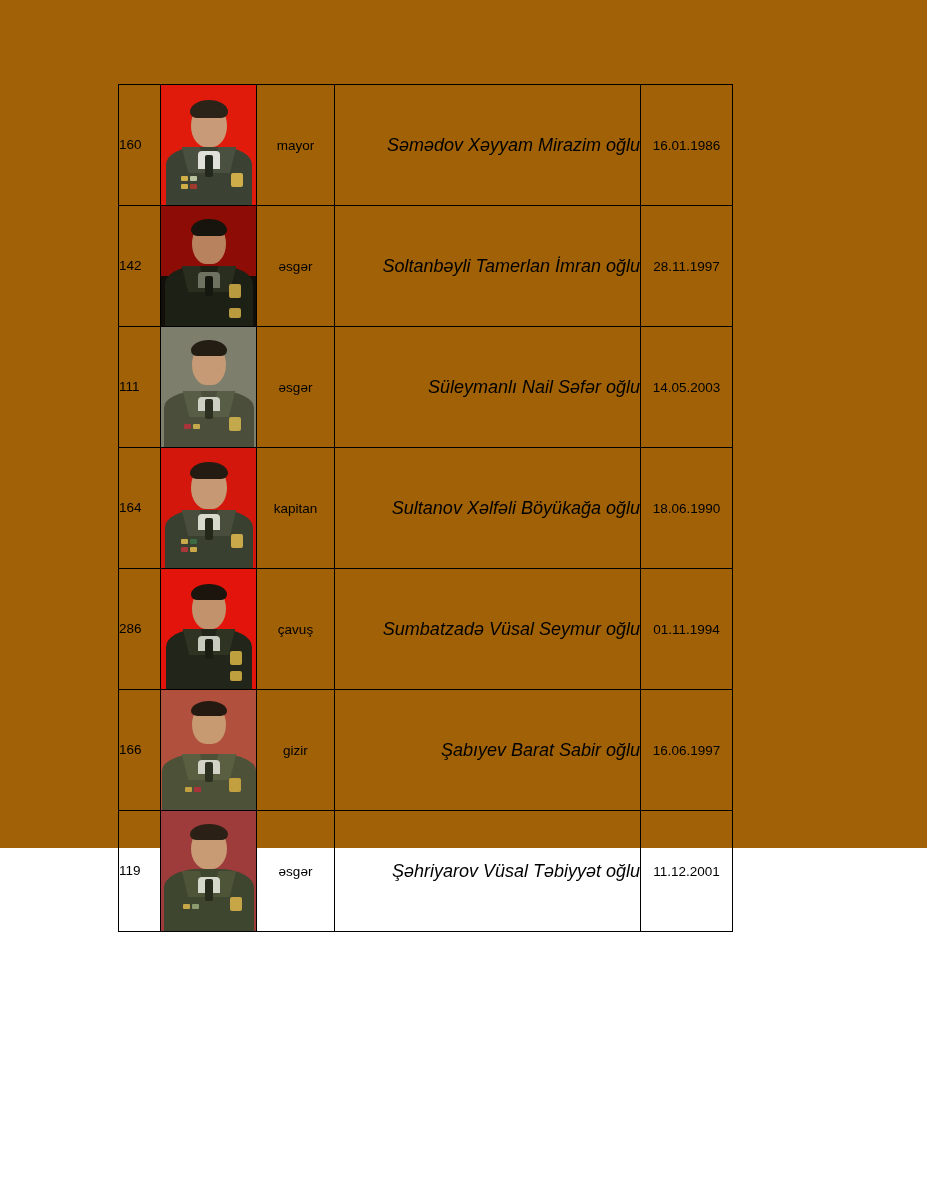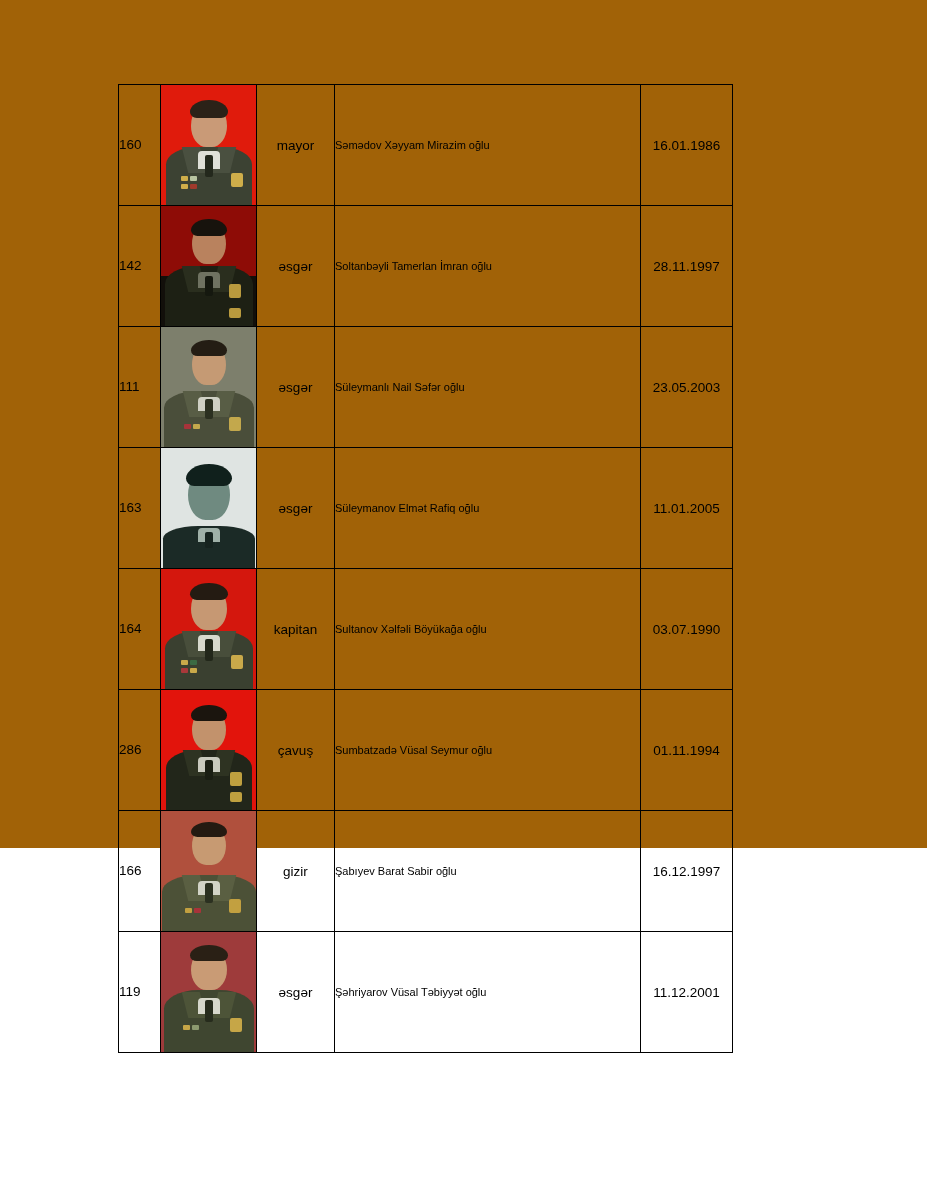--- a/index.html
+++ b/index.html
@@ -122,22 +122,23 @@
     position: absolute;
     width: 12px;
     height: 14px;
     border-radius: 2px;
   }
   td.rank {
     text-align: center;
     font-size: 13.5px;
   }
   td.name {
-    text-align: left;
-    font-size: 11px;
+    text-align: right;
+    font-size: 18px;
+    font-style: italic;
   }
   td.date {
     text-align: center;
     font-size: 13.5px;
   }
 </style>
 </head>
 <body>
 
 <div class="page">
@@ -216,41 +217,23 @@
                 <span class="shirt" style="height:14px;bottom:36px;background:#cfd0c4;"></span>
                 <span class="tie" style="height:20px;bottom:28px;background:#2b3020;"></span>
                 <span class="medal" style="left:23px;bottom:18px;background:#a8333a;"></span>
                 <span class="medal" style="left:32px;bottom:18px;background:#c3a84c;"></span>
                 <span class="insignia" style="right:16px;bottom:16px;background:#c3a84c;"></span>
               </span>
             </span>
           </td>
           <td class="rank">əsgər</td>
           <td class="name">Süleymanlı Nail Səfər oğlu</td>
-          <td class="date">23.05.2003</td>
-        </tr>
-
-        <tr>
-          <td class="num">163</td>
-          <td class="photo">
-            <span class="photo-box">
-              <span class="photo-inner">
-                <span class="bg" style="background:#dfe4e2;"></span>
-                <span class="body-shape" style="width:92px;height:42px;bottom:0;background:#1b2a26;"></span>
-                <span class="head" style="width:42px;height:52px;top:20px;background:#6f8a80;"></span>
-                <span class="hair" style="width:46px;height:22px;top:16px;background:#10201c;"></span>
-                <span class="shirt" style="height:14px;bottom:26px;background:#9fb0a8;"></span>
-                <span class="tie" style="height:16px;bottom:20px;background:#16231f;"></span>
-              </span>
-            </span>
-          </td>
-          <td class="rank">əsgər</td>
-          <td class="name">Süleymanov Elmət Rafiq oğlu</td>
-          <td class="date">11.01.2005</td>
-        </tr>
+          <td class="date">14.05.2003</td>
+        </tr>
+
 
         <tr>
           <td class="num">164</td>
           <td class="photo">
             <span class="photo-box">
               <span class="photo-inner">
                 <span class="bg" style="background:#d4170d;"></span>
                 <span class="body-shape" style="width:88px;height:58px;bottom:0;background:#3a4030;"></span>
                 <span class="head" style="width:36px;height:44px;top:17px;background:#c69873;"></span>
                 <span class="hair" style="width:38px;height:17px;top:14px;background:#241b12;"></span>
@@ -261,21 +244,21 @@
                 <span class="medal" style="left:20px;bottom:24px;background:#c9a94a;"></span>
                 <span class="medal" style="left:29px;bottom:24px;background:#3b6a43;"></span>
                 <span class="medal" style="left:20px;bottom:16px;background:#a8383a;"></span>
                 <span class="medal" style="left:29px;bottom:16px;background:#c9a94a;"></span>
                 <span class="insignia" style="right:14px;bottom:20px;background:#c9a94a;"></span>
               </span>
             </span>
           </td>
           <td class="rank">kapitan</td>
           <td class="name">Sultanov Xəlfəli Böyükağa oğlu</td>
-          <td class="date">03.07.1990</td>
+          <td class="date">18.06.1990</td>
         </tr>
 
         <tr>
           <td class="num">286</td>
           <td class="photo">
             <span class="photo-box">
               <span class="photo-inner">
                 <span class="bg" style="background:#e2140c;"></span>
                 <span class="body-shape" style="width:86px;height:60px;bottom:0;background:#22261a;"></span>
                 <span class="head" style="width:34px;height:42px;top:18px;background:#c2926c;"></span>
@@ -308,21 +291,21 @@
                 <span class="shirt" style="height:14px;bottom:36px;background:#d2d3c6;"></span>
                 <span class="tie" style="height:20px;bottom:28px;background:#2b3020;"></span>
                 <span class="medal" style="left:24px;bottom:18px;background:#c2a040;"></span>
                 <span class="medal" style="left:33px;bottom:18px;background:#a8333a;"></span>
                 <span class="insignia" style="right:16px;bottom:18px;background:#c2a040;"></span>
               </span>
             </span>
           </td>
           <td class="rank">gizir</td>
           <td class="name">Şabıyev Barat Sabir oğlu</td>
-          <td class="date">16.12.1997</td>
+          <td class="date">16.06.1997</td>
         </tr>
 
         <tr>
           <td class="num">119</td>
           <td class="photo">
             <span class="photo-box">
               <span class="photo-inner">
                 <span class="bg" style="background:#9e3b3b;"></span>
                 <span class="body-shape" style="width:90px;height:62px;bottom:0;background:#3f4630;"></span>
                 <span class="head" style="width:36px;height:42px;top:16px;background:#c99b75;"></span>

